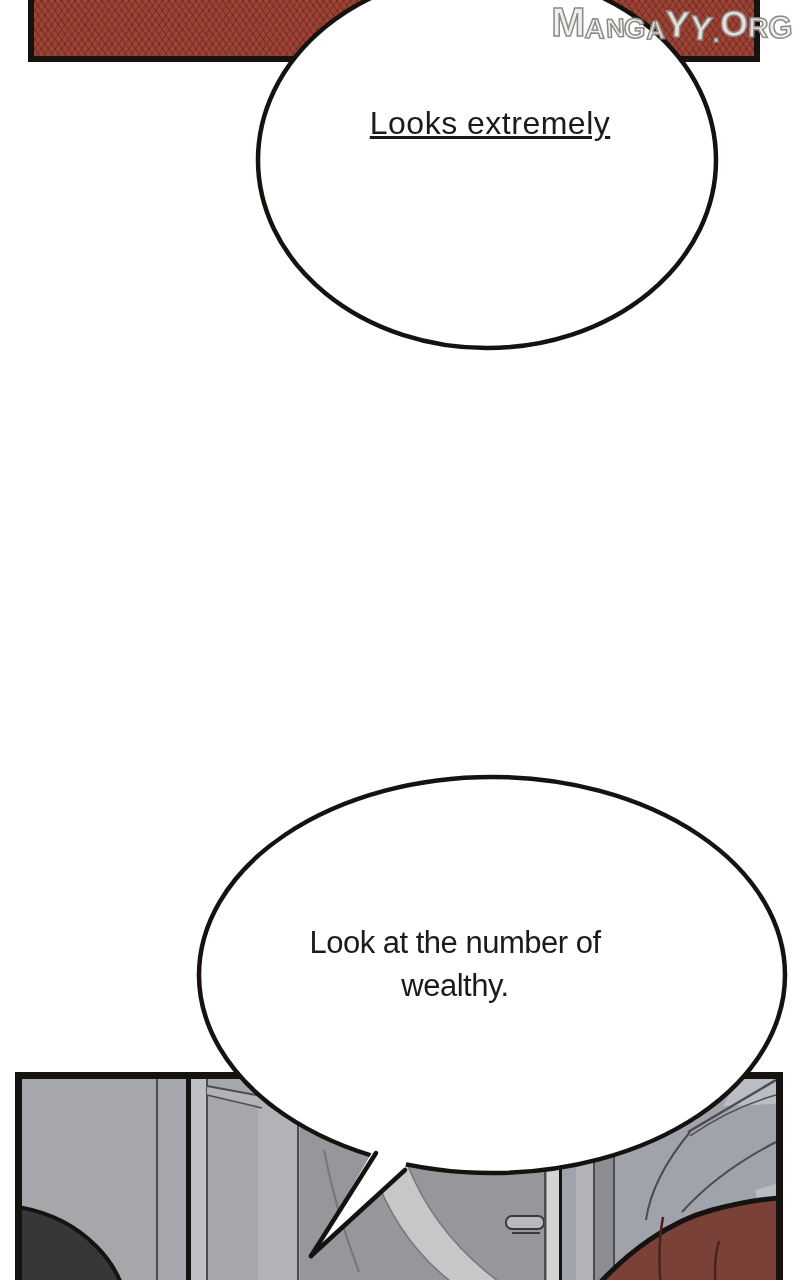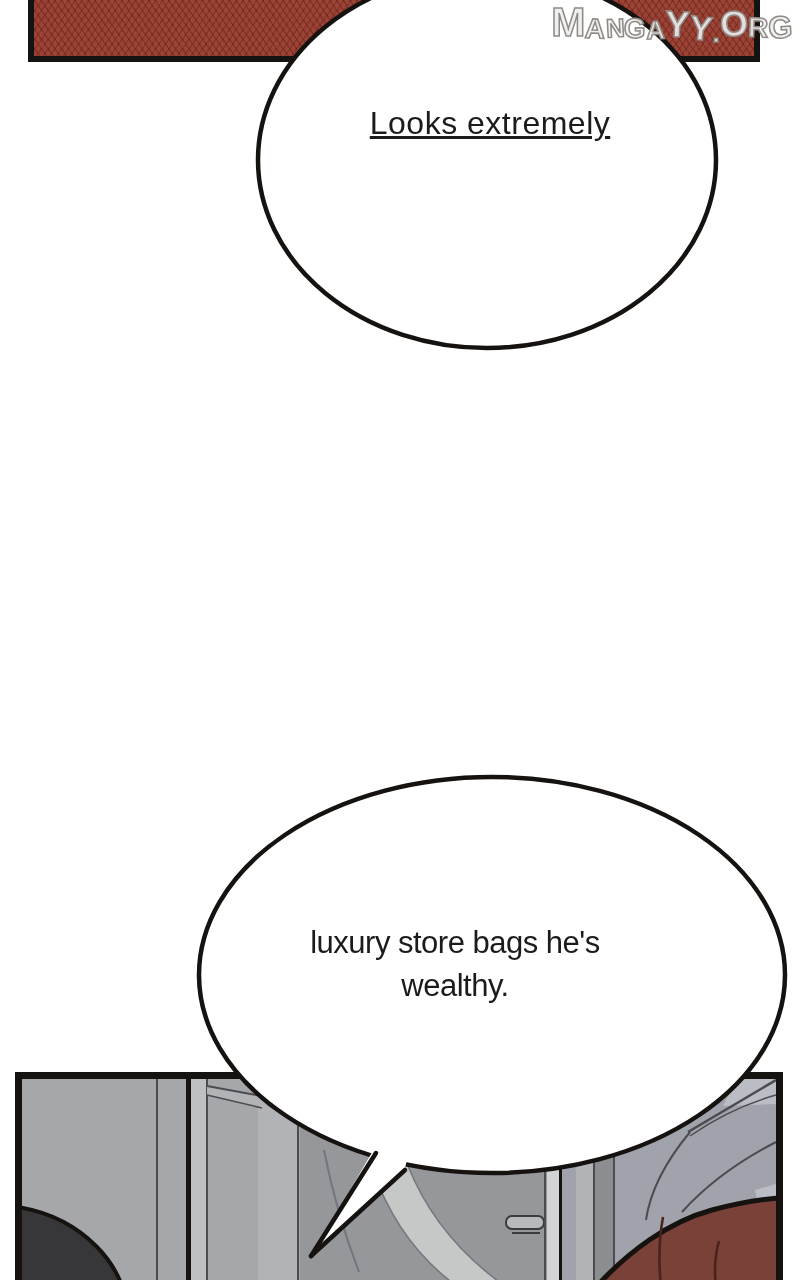--- a/index.html
+++ b/index.html
@@ -139,21 +139,21 @@
       <path class="tail-stroke" d="M376,1153 L311,1256"></path>
       <path class="tail-stroke" d="M311,1256 L405,1170"></path>
     </g>
   </svg>
 
   <div class="bubble-text bubble1-text">
     <span class="line">Looks extremely</span>
   </div>
 
   <div class="bubble-text bubble2-text">
-    <span class="line">luxury store bags he's</span>
+    <span class="line">Look at the number of</span>
     <span class="line">wealthy.</span>
   </div>
 
   <div class="watermark">
       <span style="font-size: 41px; transform: rotate(0deg) translateY(0px);">M</span>
       <span style="font-size: 28px; transform: rotate(2deg) translateY(2px);">A</span>
       <span style="font-size: 26px; transform: rotate(-3deg) translateY(1px);">N</span>
       <span style="font-size: 28px; transform: rotate(2deg) translateY(2px);">G</span>
       <span style="font-size: 26px; transform: rotate(-2deg) translateY(3px);">A</span>
       <span style="font-size: 37px; transform: rotate(3deg) translateY(1px);">Y</span>

